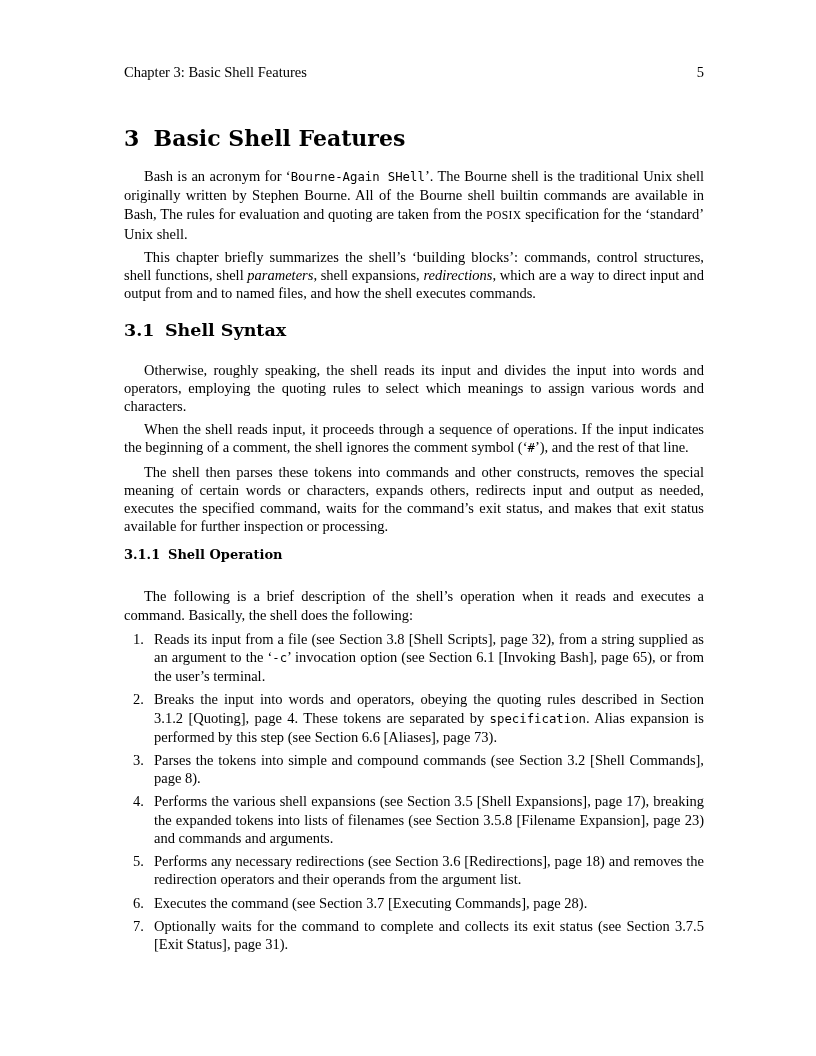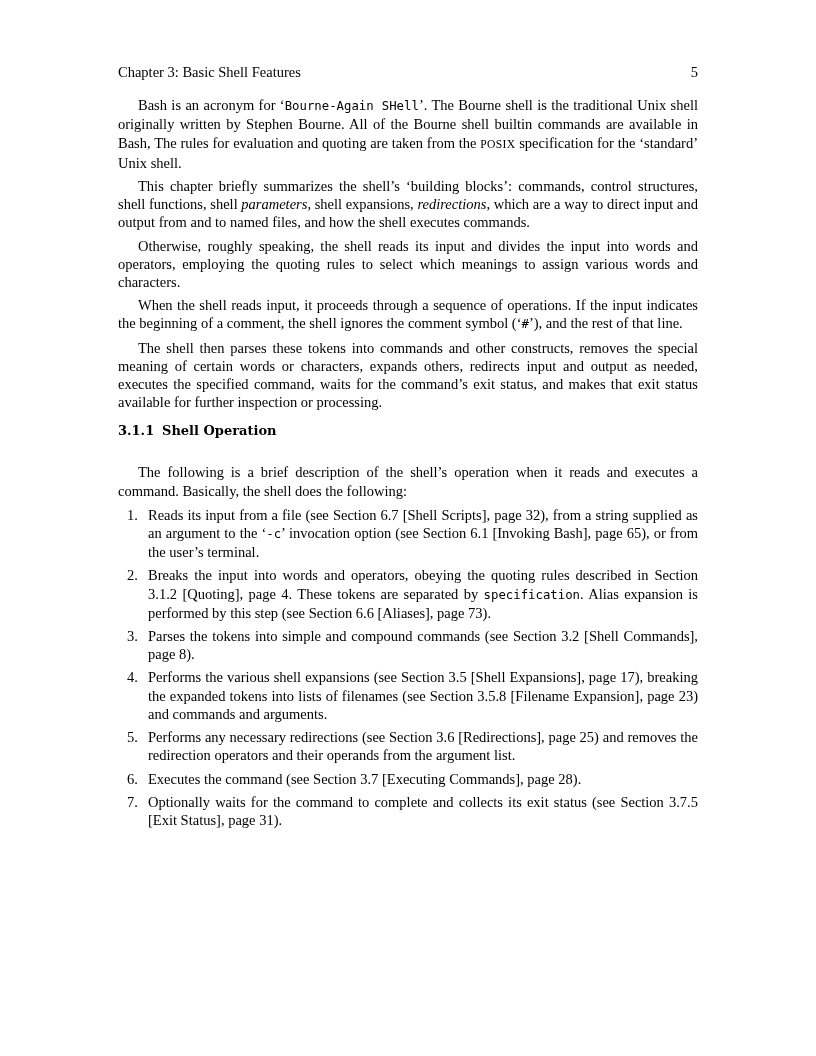--- a/index.html
+++ b/index.html
@@ -14,21 +14,21 @@
     background: #ffffff;
     color: #000000;
     font-family: "Liberation Serif", serif;
     font-size: 14.5px;
     line-height: 18.2px;
     overflow: hidden;
     box-sizing: border-box;
   }
   .content {
     position: absolute;
-    left: 118px;
+    left: 124px;
     top: 0;
     width: 580px;
   }
   .running-header {
     display: flex;
     justify-content: space-between;
     margin-top: 63px;
   }
   h1.chapter-title {
     font-family: "DejaVu Serif", serif;
@@ -88,55 +88,61 @@
 <body>
 
 <div class="page">
   <div class="content">
 
     <div class="running-header">
       <span>Chapter 3: Basic Shell Features</span>
       <span>5</span>
     </div>
 
+    <h1 class="chapter-title">
+      <span class="sec-num">3</span><span>Basic Shell Features</span>
+    </h1>
 
     <p class="body-para first-after-title"><span>Bash is an acronym for ‘</span><span class="mono">Bourne-Again SHell</span><span>’. The Bourne shell is the traditional Unix shell originally written by Stephen Bourne. All of the Bourne shell builtin commands are available in Bash, The rules for evaluation and quoting are taken from the </span><span class="smallcaps">POSIX</span><span> specification for the ‘standard’ Unix shell.</span></p>
     <p class="body-para"><span>This chapter briefly summarizes the shell’s ‘building blocks’: commands, control structures, shell functions, shell </span><span class="italic">parameters</span><span>, shell expansions, </span><span class="italic">redirections</span><span>, which are a way to direct input and output from and to named files, and how the shell executes commands.</span></p>
 
+    <h2 class="section-title">
+      <span class="sec-num">3.1</span><span>Shell Syntax</span>
+    </h2>
 
     <p class="body-para"><span>Otherwise, roughly speaking, the shell reads its input and divides the input into words and operators, employing the quoting rules to select which meanings to assign various words and characters.</span></p>
     <p class="body-para"><span>When the shell reads input, it proceeds through a sequence of operations. If the input indicates the beginning of a comment, the shell ignores the comment symbol (‘</span><span class="mono">#</span><span>’), and the rest of that line.</span></p>
     <p class="body-para"><span>The shell then parses these tokens into commands and other constructs, removes the special meaning of certain words or characters, expands others, redirects input and output as needed, executes the specified command, waits for the command’s exit status, and makes that exit status available for further inspection or processing.</span></p>
 
     <h3 class="subsection-title">
       <span class="sec-num">3.1.1</span><span>Shell Operation</span>
     </h3>
 
     <p class="body-para"><span>The following is a brief description of the shell’s operation when it reads and executes a command. Basically, the shell does the following:</span></p>
 
     <div class="enum-list">
       <div class="enum-item">
         <span class="item-num">1.</span>
-        <div class="item-text"><span>Reads its input from a file (see Section 6.7 [Shell Scripts], page 32), from a string supplied as an argument to the ‘</span><span class="mono">-c</span><span>’ invocation option (see Section 6.1 [Invoking Bash], page 65), or from the user’s terminal.</span></div>
+        <div class="item-text"><span>Reads its input from a file (see Section 3.8 [Shell Scripts], page 32), from a string supplied as an argument to the ‘</span><span class="mono">-c</span><span>’ invocation option (see Section 6.1 [Invoking Bash], page 65), or from the user’s terminal.</span></div>
       </div>
       <div class="enum-item">
         <span class="item-num">2.</span>
         <div class="item-text"><span>Breaks the input into words and operators, obeying the quoting rules described in Section 3.1.2 [Quoting], page 4. These tokens are separated by </span><span class="mono">specification</span><span>. Alias expansion is performed by this step (see Section 6.6 [Aliases], page 73).</span></div>
       </div>
       <div class="enum-item">
         <span class="item-num">3.</span>
         <div class="item-text"><span>Parses the tokens into simple and compound commands (see Section 3.2 [Shell Commands], page 8).</span></div>
       </div>
       <div class="enum-item">
         <span class="item-num">4.</span>
         <div class="item-text"><span>Performs the various shell expansions (see Section 3.5 [Shell Expansions], page 17), breaking the expanded tokens into lists of filenames (see Section 3.5.8 [Filename Expansion], page 23) and commands and arguments.</span></div>
       </div>
       <div class="enum-item">
         <span class="item-num">5.</span>
-        <div class="item-text"><span>Performs any necessary redirections (see Section 3.6 [Redirections], page 25) and removes the redirection operators and their operands from the argument list.</span></div>
+        <div class="item-text"><span>Performs any necessary redirections (see Section 3.6 [Redirections], page 18) and removes the redirection operators and their operands from the argument list.</span></div>
       </div>
       <div class="enum-item">
         <span class="item-num">6.</span>
         <div class="item-text"><span>Executes the command (see Section 3.7 [Executing Commands], page 28).</span></div>
       </div>
       <div class="enum-item">
         <span class="item-num">7.</span>
         <div class="item-text"><span>Optionally waits for the command to complete and collects its exit status (see Section 3.7.5 [Exit Status], page 31).</span></div>
       </div>
     </div>

